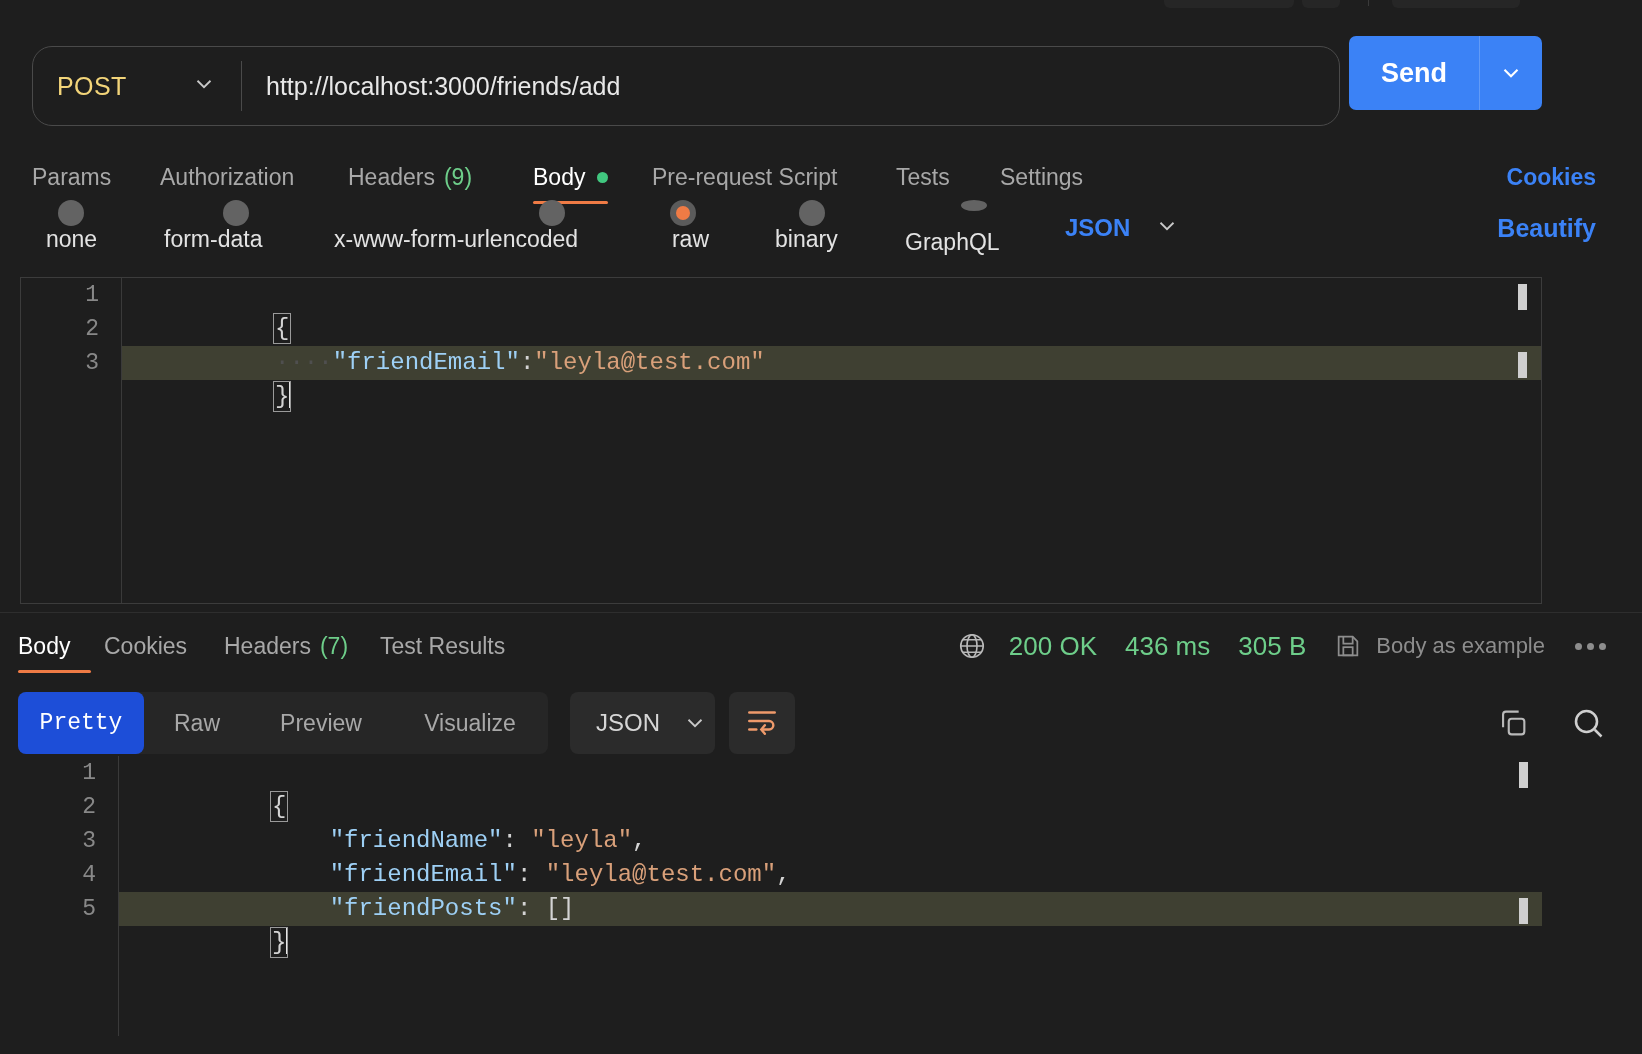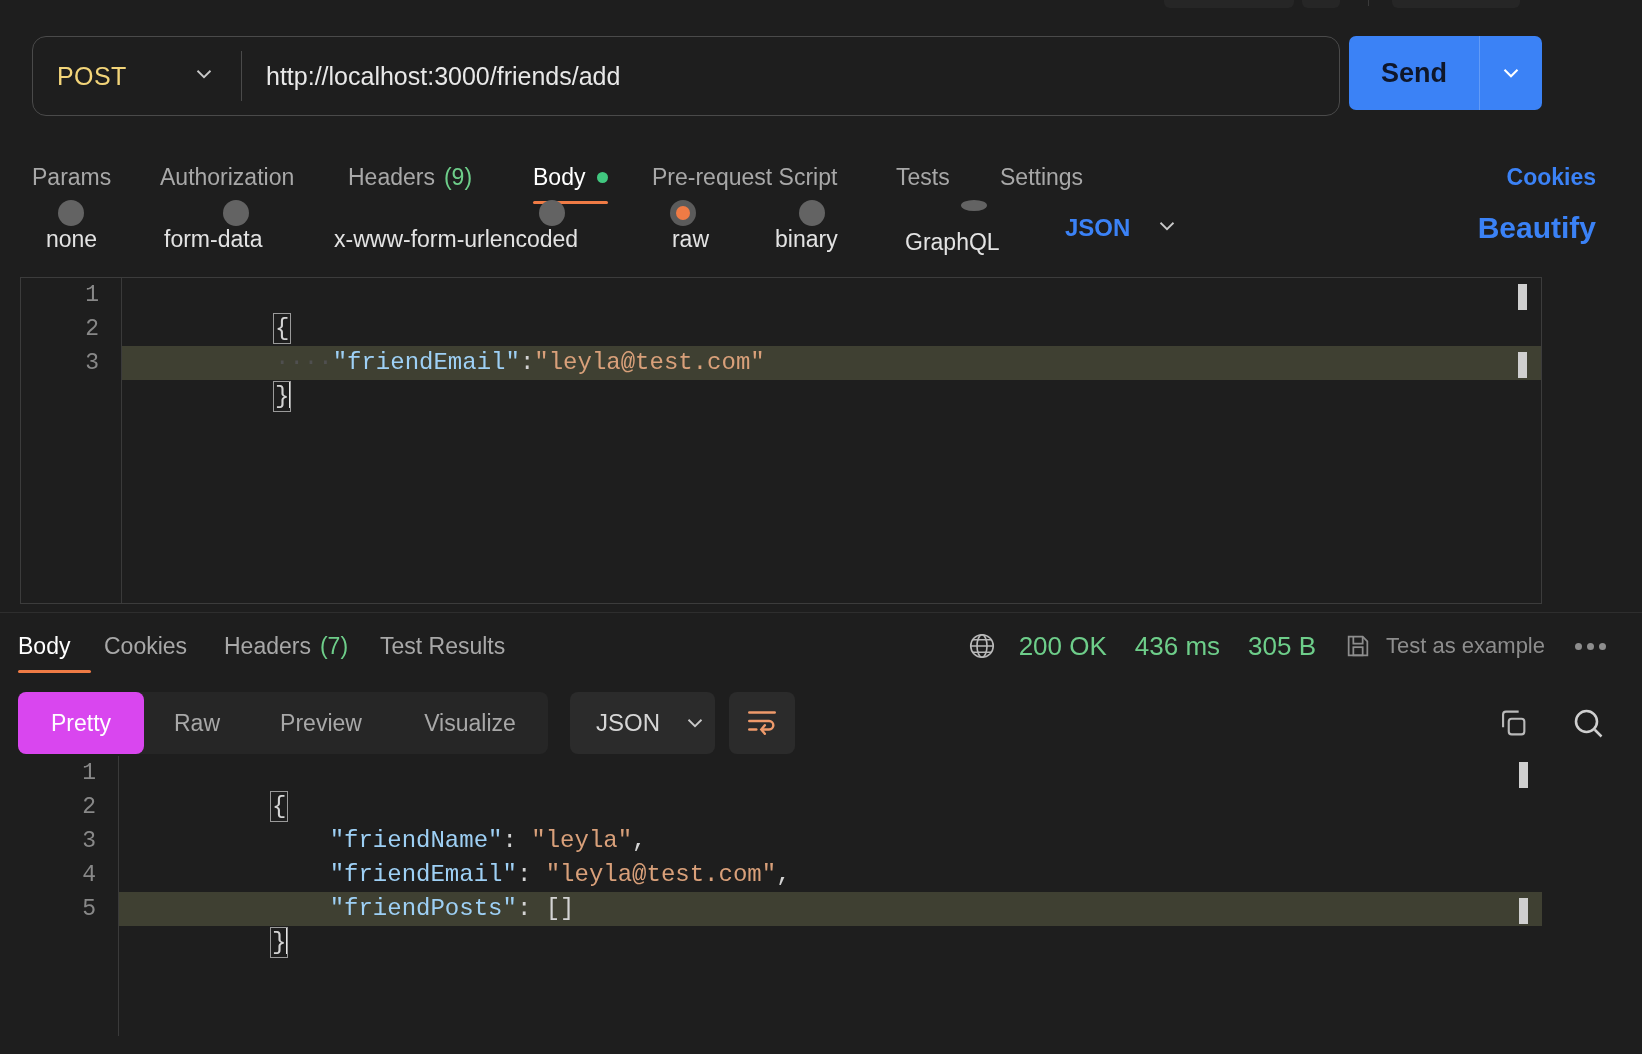--- a/index.html
+++ b/index.html
@@ -10,32 +10,32 @@
     -webkit-font-smoothing:antialiased;
   }
   .app{position:relative;width:1642px;height:1054px;background:#1e1e1e;}
 
   
   .top-chrome{position:absolute;top:0;left:0;width:1642px;height:12px;background:#1e1e1e;}
   .ghost-tab{position:absolute;top:-18px;height:26px;background:#262626;border-radius:6px;}
   .ghost-div{position:absolute;top:-6px;width:1px;height:12px;background:#3a3a3a;}
 
   
-  .urlrow{position:absolute;left:32px;top:36px;width:1306px;height:78px;
-          border:1px solid #4a4a4a;border-radius:14px;background:#1e1e1e;display:flex;align-items:center;}
+  .urlrow{position:absolute;left:32px;top:46px;width:1306px;height:78px;
+          border:1px solid #4a4a4a;border-radius:20px;background:#1e1e1e;display:flex;align-items:center;}
   .method{display:flex;align-items:center;width:208px;height:100%;padding-left:24px;box-sizing:border-box;cursor:pointer;}
   .method-label{font-size:25px;color:#f2d479;letter-spacing:.4px;}
   .method-caret{margin-left:auto;margin-right:24px;}
   .vsep{width:1px;height:50px;background:#4a4a4a;}
   .url-input{flex:1;height:100%;display:flex;align-items:center;padding-left:24px;font-size:25px;color:#e8e8e8;
              background:transparent;border:0;outline:none;font-family:"Liberation Sans", sans-serif;}
 
   .send-btn{position:absolute;left:1349px;top:36px;width:193px;height:74px;background:#3b82f6;border-radius:7px;
             display:flex;align-items:center;cursor:pointer;}
-  .send-btn .lbl{flex:1;text-align:center;font-size:27px;font-weight:bold;color:#0f172a;}
+  .send-btn .lbl{flex:1;text-align:center;font-size:27px;font-weight:bold;color:#ffffff;}
   .send-btn .sep{width:1px;height:74px;background:rgba(255,255,255,.20);}
   .send-btn .car{width:62px;display:flex;align-items:center;justify-content:center;}
 
   
   .req-tabs{position:absolute;left:0;top:150px;width:1642px;height:54px;}
   .tab{position:absolute;top:0;height:54px;display:flex;align-items:center;font-size:23px;color:#a8a8a8;cursor:pointer;white-space:nowrap;}
   .tab.active{color:#ffffff;}
   .tab .cnt{color:#6ece8a;margin-left:9px;}
   .tab .dot{width:11px;height:11px;border-radius:50%;background:#41c77f;margin-left:12px;}
   .tab-underline{position:absolute;height:3px;background:#ef7b45;border-radius:2px;}
@@ -44,21 +44,21 @@
 
   
   .radio-row{position:absolute;left:0;top:200px;width:1642px;height:56px;}
   .radio{position:absolute;top:0;height:56px;display:flex;align-items:flex-end;cursor:pointer;white-space:nowrap;flex-direction:column;}
   .radio .circ{width:26px;height:26px;border-radius:50%;background:#636363;margin-right:13px;display:flex;align-items:center;justify-content:center;}
   .radio.sel .circ{background:#5b5b5b;}
   .radio.sel .circ::after{content:"";width:14px;height:14px;border-radius:50%;background:#ef7b45;}
   .radio .txt{font-size:23px;color:#e3e3e3;}
   .json-sel{position:absolute;top:0;height:56px;display:flex;align-items:center;cursor:pointer;}
   .json-sel .txt{font-size:24px;color:#3b82f6;font-weight:bold;margin-right:24px;}
-  .beautify{position:absolute;right:46px;top:0;height:56px;display:flex;align-items:center;font-size:30px;color:#3b82f6;font-weight:bold;cursor:pointer;}
+  .beautify{position:absolute;right:46px;top:0;height:56px;display:flex;align-items:center;font-size:25px;color:#3b82f6;font-weight:bold;cursor:pointer;}
 
   
   .req-editor{position:absolute;left:20px;top:277px;width:1522px;height:327px;background:#1e1e1e;
               border:1px solid #3c3c3c;border-top:1px solid #3c3c3c;box-sizing:border-box;overflow:hidden;}
   .editor-inner{position:relative;width:100%;height:100%;}
   .gutter{position:absolute;left:0;top:0;width:100px;height:100%;background:#1e1e1e;}
   .codearea{position:absolute;left:100px;top:0;right:0;height:100%;}
   .codeline{position:relative;height:34px;line-height:34px;font-family:"Liberation Mono", monospace;font-size:24px;white-space:pre;}
   .lnum{position:absolute;right:22px;width:60px;text-align:right;line-height:34px;font-family:"Liberation Mono", monospace;
         font-size:23px;color:#888888;}
@@ -85,21 +85,21 @@
   .stat{font-size:26px;color:#6ece8a;margin-right:28px;white-space:nowrap;}
   .save-ex{display:flex;align-items:center;color:#8d8d8d;font-size:22px;cursor:pointer;margin-right:24px;}
   .save-ex .ico{margin-right:14px;display:flex;align-items:center;}
   .dots{display:flex;align-items:center;gap:5px;cursor:pointer;padding:0 6px;}
   .dots i{width:7px;height:7px;border-radius:50%;background:#8d8d8d;display:block;}
 
   
   .resp-toolbar{position:absolute;left:0;top:692px;width:1642px;height:62px;}
   .seg{position:absolute;left:18px;top:0;height:62px;background:#262626;border-radius:8px;display:flex;align-items:center;}
   .segbtn{height:62px;display:flex;align-items:center;justify-content:center;font-size:23px;color:#a8a8a8;cursor:pointer;border-radius:8px;padding:0 30px;}
-  .segbtn.active{background:#d946ef;color:#ffffff;}
+  .segbtn.active{background:#1d4ed8;color:#ffffff;font-family:Liberation Mono, monospace;}
   .pill{position:absolute;top:0;height:62px;background:#2b2b2b;border-radius:8px;display:flex;align-items:center;cursor:pointer;}
   .pill .txt{font-size:24px;color:#d6d6d6;padding:0 22px 0 26px;}
   .pill .car{padding-right:22px;display:flex;align-items:center;}
   .wrapbtn{position:absolute;top:0;height:62px;width:66px;background:#2b2b2b;border-radius:8px;display:flex;align-items:center;justify-content:center;cursor:pointer;}
   .right-icons{position:absolute;right:36px;top:0;height:62px;display:flex;align-items:center;gap:40px;}
   .ricon{cursor:pointer;display:flex;align-items:center;}
 
   
   .resp-editor{position:absolute;left:18px;top:756px;width:1524px;height:280px;background:#1e1e1e;overflow:hidden;}
 </style>
@@ -267,21 +267,21 @@
       <span class="stat">436 ms</span>
       <span class="stat">305 B</span>
       <span class="save-ex">
         <span class="ico">
           <svg width="28" height="28" viewBox="0 0 24 24" fill="none" stroke="#8d8d8d" stroke-width="1.5">
             <path d="M4 4h12l4 4v12H4z"></path>
               <path d="M8 4v6h8V4"></path>
               <rect x="8" y="13" width="8" height="7"></rect>
           </svg>
         </span>
-        <span>Test as example</span>
+        <span>Body as example</span>
       </span>
       <span class="dots">
           <i></i>
           <i></i>
           <i></i>
         </span>
     </div>
   </div>
 
   <div class="resp-toolbar">

